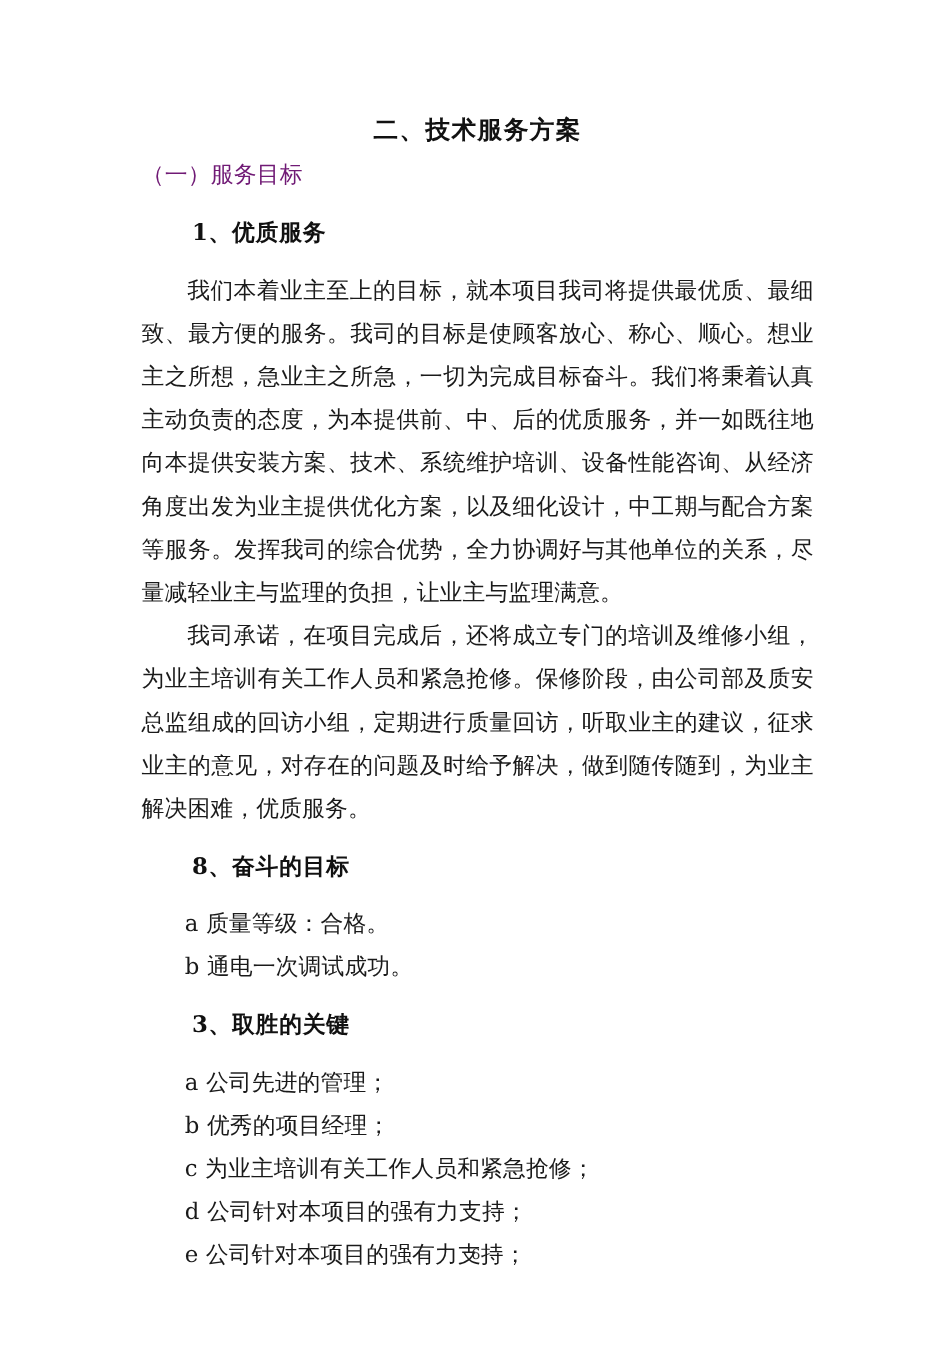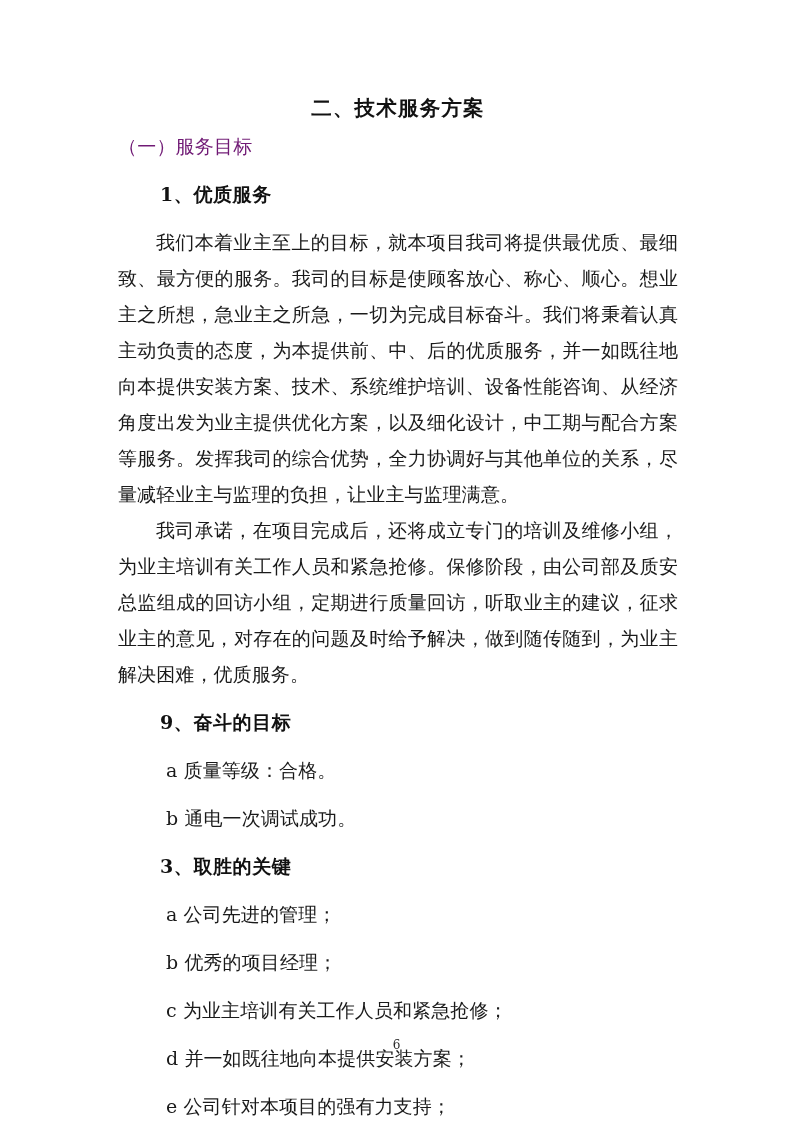--- a/index.html
+++ b/index.html
@@ -58,21 +58,21 @@
     margin: 0;
     text-indent: 38px;
     text-align: justify;
     text-justify: inter-ideograph;
     letter-spacing: 0.1px;
     color: #1a1a1a;
   }
   .listitem {
     font-size: 19px;
     line-height: 36px;
-    margin: 12px;
+    margin: 0;
     text-indent: 36px;
     letter-spacing: 0.1px;
     color: #1a1a1a;
   }
   .page-number {
     position: absolute;
     left: 0;
     right: 0;
     top: 1036px;
     text-align: center;
@@ -92,35 +92,35 @@
     <h1 class="doc-title">二、技术服务方案</h1>
 
     <p class="sec-label">（一）服务目标</p>
 
     <h2 class="sub-head">1、优质服务</h2>
 
     <p class="para">我们本着业主至上的目标，就本项目我司将提供最优质、最细致、最方便的服务。我司的目标是使顾客放心、称心、顺心。想业主之所想，急业主之所急，一切为完成目标奋斗。我们将秉着认真主动负责的态度，为本提供前、中、后的优质服务，并一如既往地向本提供安装方案、技术、系统维护培训、设备性能咨询、从经济角度出发为业主提供优化方案，以及细化设计，中工期与配合方案等服务。发挥我司的综合优势，全力协调好与其他单位的关系，尽量减轻业主与监理的负担，让业主与监理满意。</p>
 
     <p class="para">我司承诺，在项目完成后，还将成立专门的培训及维修小组，为业主培训有关工作人员和紧急抢修。保修阶段，由公司部及质安总监组成的回访小组，定期进行质量回访，听取业主的建议，征求业主的意见，对存在的问题及时给予解决，做到随传随到，为业主解决困难，优质服务。</p>
 
-    <h2 class="sub-head">9、奋斗的目标</h2>
+    <h2 class="sub-head">8、奋斗的目标</h2>
 
     <p class="listitem">a 质量等级：合格。</p>
 
     <p class="listitem">b 通电一次调试成功。</p>
 
     <h2 class="sub-head">3、取胜的关键</h2>
 
     <p class="listitem">a 公司先进的管理；</p>
 
     <p class="listitem">b 优秀的项目经理；</p>
 
     <p class="listitem">c 为业主培训有关工作人员和紧急抢修；</p>
 
-    <p class="listitem">d 并一如既往地向本提供安装方案；</p>
+    <p class="listitem">d 公司针对本项目的强有力支持；</p>
 
     <p class="listitem">e 公司针对本项目的强有力支持；</p>
 
   </div>
 
   <div class="page-number">6</div>
 
 </div>
 
 </body></html>

